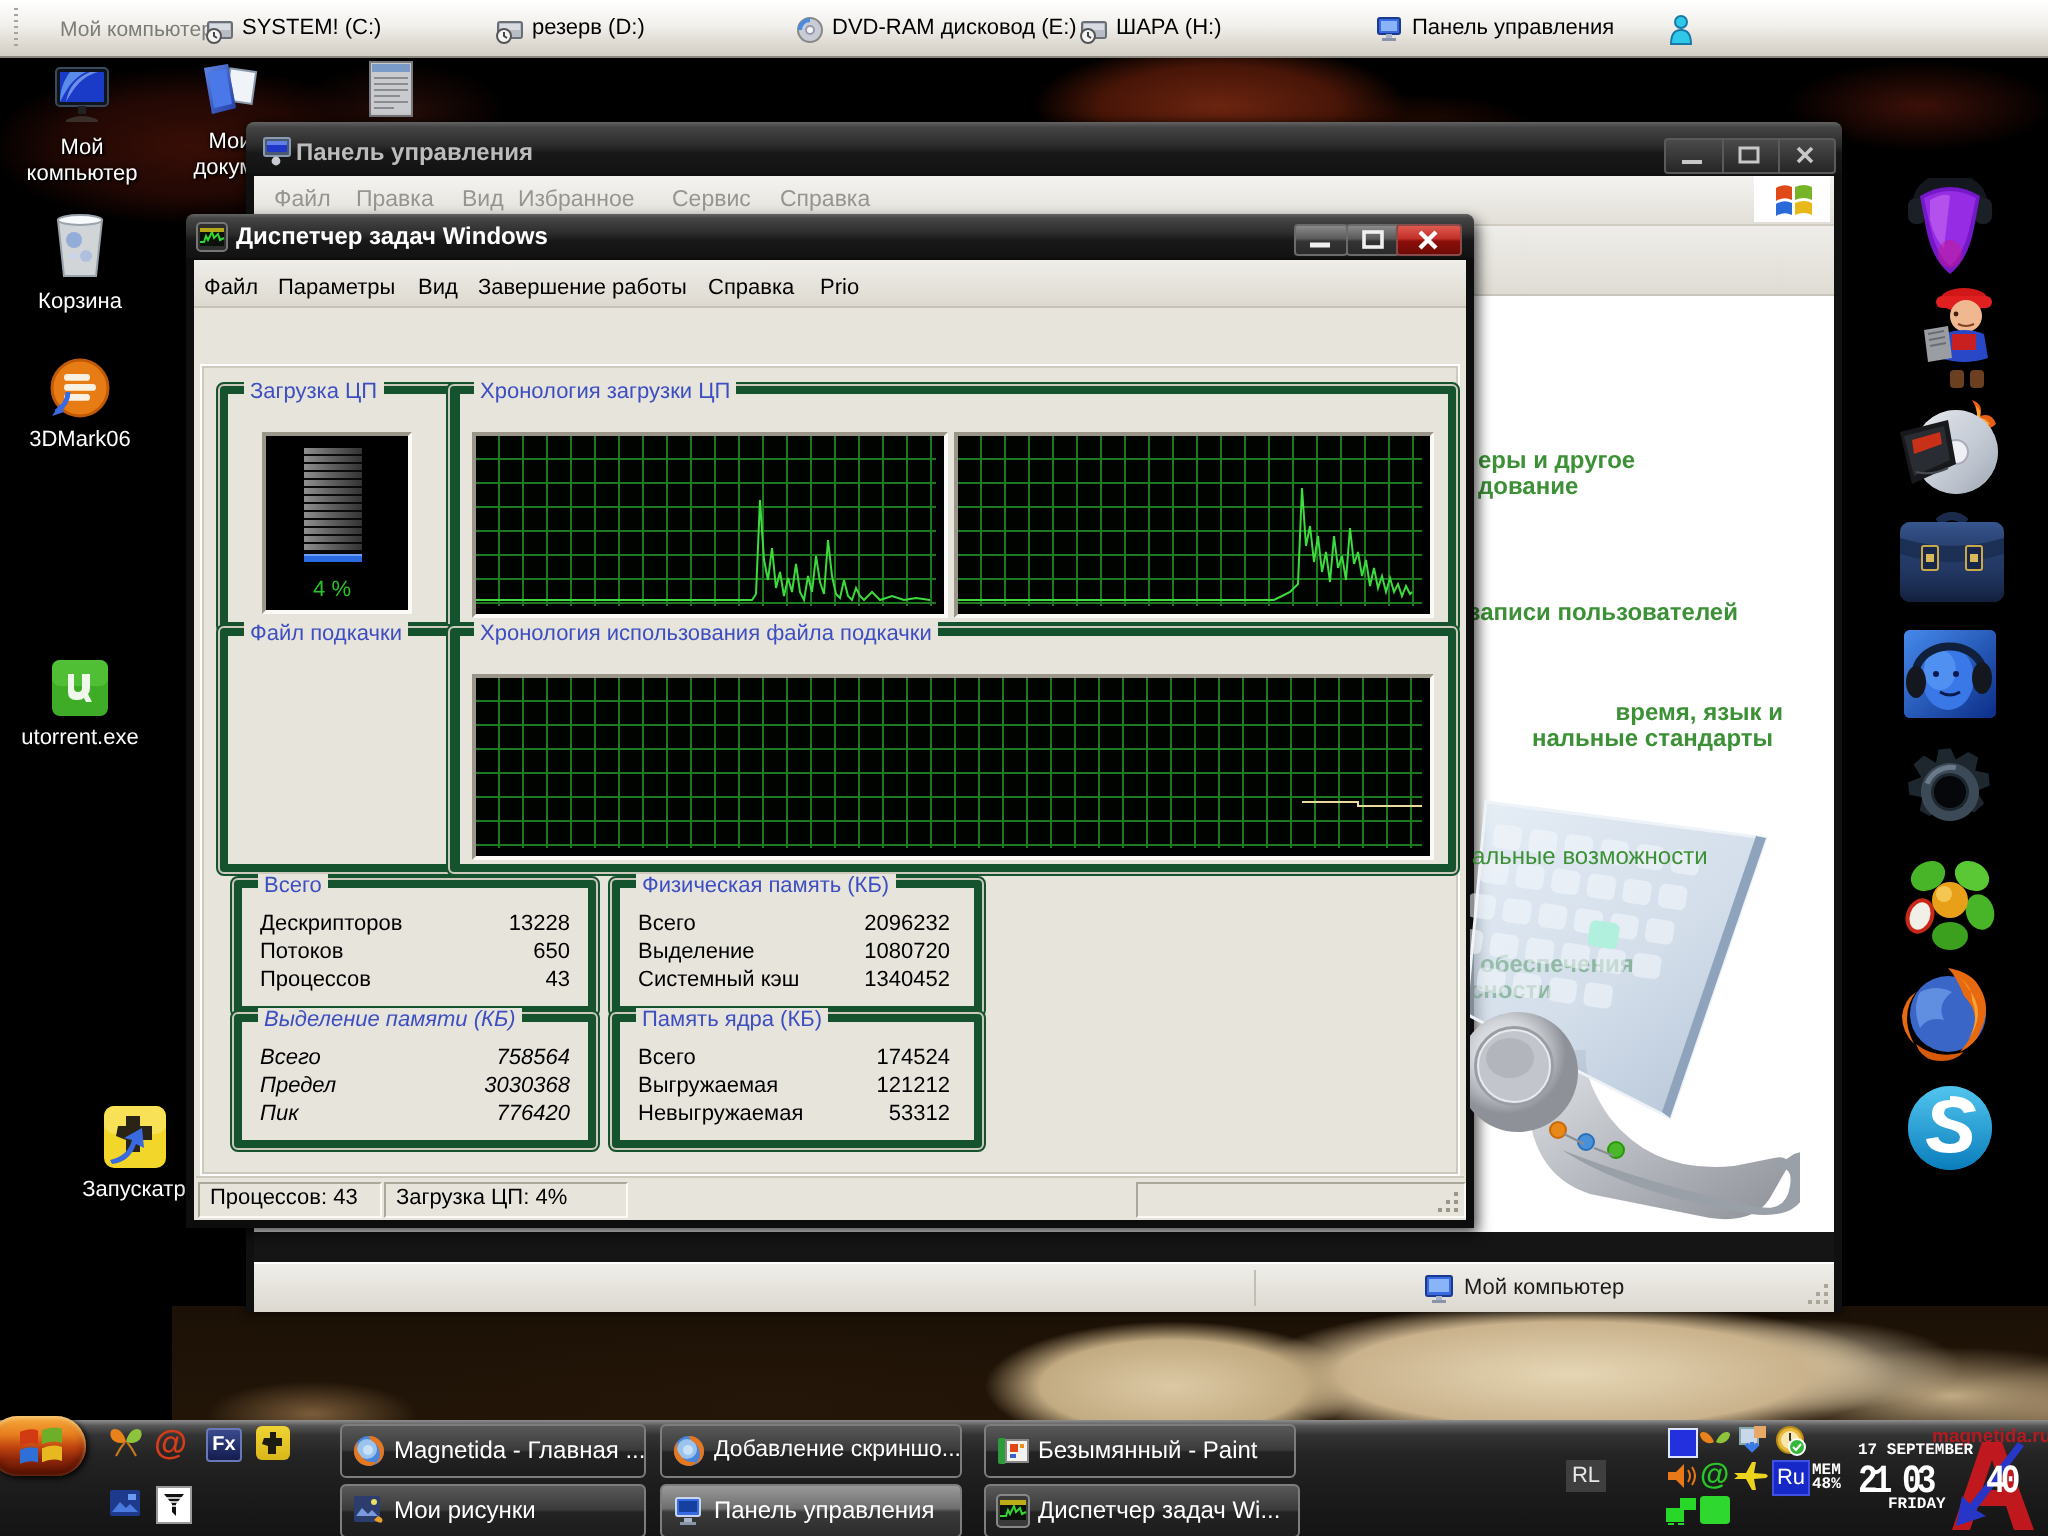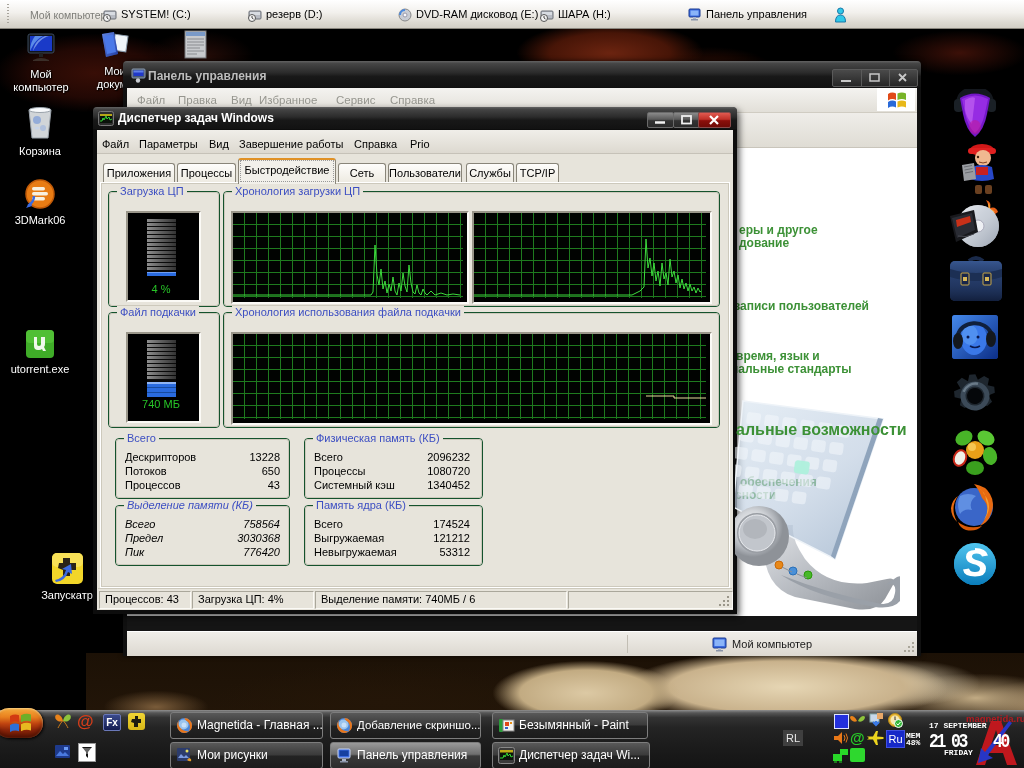--- a/index.html
+++ b/index.html
@@ -20,21 +20,21 @@
   .titlebar{position:absolute;left:0;top:0;right:0;height:26px;border-radius:4px 4px 0 0;
     background:linear-gradient(#636363 0%,#454545 10%,#2b2b2b 45%,#181818 60%,#121212 100%);}
   
   #cpwin{left:123px;top:61px;width:798px;height:595px;background:#101010;border-radius:5px 5px 0 0;
     box-shadow:0 0 5px rgba(0,0,0,.7);}
   #cpwin .body{position:absolute;left:4px;right:4px;top:27px;bottom:4px;background:#e9e6df;}
   
   #tmwin{left:93px;top:107px;width:644px;height:507px;background:#0d0d0d;border-radius:5px 5px 0 0;
     box-shadow:2px 3px 7px rgba(0,0,0,.7);}
   #tmwin .body{position:absolute;left:4px;right:4px;top:23px;bottom:4px;background:#e7e4db;}
-  .gbox{position:absolute;border:1px solid #14532d;outline:1px solid #cdc9bc;outline-offset:-2px;
+  .gbox{position:absolute;border:6px solid #14532d;outline:1px solid #cdc9bc;outline-offset:-2px;
     border-radius:4px;}
   .glabel{position:absolute;top:-7px;left:8px;background:#e7e4db;padding:0 3px;
     color:#3c4ec2;font-size:11px;white-space:nowrap;}
   .mfrm{position:absolute;background:#000;border:2px solid;border-color:#9a968a #fbfaf6 #fbfaf6 #9a968a;}
   .trow{position:absolute;font-size:11px;color:#000;white-space:nowrap;}
   .tnum{position:absolute;font-size:11px;color:#000;text-align:right;white-space:nowrap;}
   
   #taskbar{left:0;top:710px;width:1024px;height:58px;
     background:linear-gradient(#8f8f8f 0%,#565656 5%,#333333 13%,#242424 30%,#1c1c1c 60%,#141414 100%);}
   .tbtn{position:absolute;height:25px;border:1px solid #7d7d7d;border-radius:3px;
@@ -342,22 +342,22 @@
             <path d="M10.5,11.5 q4.5,-2 8.5,0 l0,6 q-4,-2 -8.5,0 z" fill="#e8b818"></path>
           </svg>
         </div>
       </div>
 
       <div class="abs" style="left:0;top:25px;width:790px;height:34px;background:linear-gradient(#efede9,#dfdcd4);border-bottom:1px solid #c9c5bb;"></div>
 
       <div class="abs" style="left:0;top:60px;width:790px;height:468px;background:#fff;overflow:hidden;">
         <div style="position:absolute;left:612px;top:76px;color:#3c9136;font-weight:bold;font-size:12px;line-height:13px;">еры и другое<br>дование</div>
         <div style="position:absolute;left:587px;top:151px;color:#3c9136;font-weight:bold;font-size:12px;">ые записи пользователей</div>
-        <div style="position:absolute;left:609px;top:202px;color:#3c9136;font-weight:bold;font-size:12px;line-height:13px;">время, язык и<br><span style="position:relative;left:-5px;">нальные стандарты</span></div>
-        <div style="position:absolute;left:609px;top:273px;color:#3c9136;font-weight:bold;font-size:16px;z-index:3;">альные возможности</div>
+        <div style="position:absolute;left:644px;top:202px;color:#3c9136;font-weight:bold;font-size:12px;line-height:13px;text-align:right;">время, язык и<br><span style="position:relative;left:-5px;">нальные стандарты</span></div>
+        <div style="position:absolute;left:609px;top:273px;color:#3c9136;font-weight:normal;font-size:12px;z-index:3;">альные возможности</div>
         <div style="position:absolute;left:613px;top:328px;color:#3c9136;font-weight:bold;font-size:12px;line-height:13px;">обеспечения<br><span style="position:relative;left:-5px;">сности</span></div>
 
         <svg style="position:absolute;left:608px;top:247px;z-index:2;" width="165" height="234" viewBox="0 0 165 234">
           <defs>
             <linearGradient id="glassg" x1="0" y1="0" x2="0.7" y2="1">
               <stop offset="0" stop-color="#dde8f2" stop-opacity="0.72"></stop>
               <stop offset="0.6" stop-color="#b9cade" stop-opacity="0.62"></stop>
               <stop offset="1" stop-color="#9fb4cc" stop-opacity="0.72"></stop>
             </linearGradient>
             <radialGradient id="knobg" cx="0.4" cy="0.35">
@@ -477,29 +477,20 @@
 
       <div class="abs" id="tmmenu" style="left:0;top:0;right:0;height:23px;background:linear-gradient(#f0eee9,#ddd9d0);border-bottom:1px solid #c6c2b8;">
         <span style="position:absolute;left:5px;top:8px;font-size:11px;">Файл</span>
         <span style="position:absolute;left:42px;top:8px;font-size:11px;">Параметры</span>
         <span style="position:absolute;left:112px;top:8px;font-size:11px;">Вид</span>
         <span style="position:absolute;left:142px;top:8px;font-size:11px;">Завершение работы</span>
         <span style="position:absolute;left:257px;top:8px;font-size:11px;">Справка</span>
         <span style="position:absolute;left:313px;top:8px;font-size:11px;">Prio</span>
       </div>
 
-      <div class="abs" id="tmtabs" style="left:0;top:28px;right:0;height:24px;font-size:11px;">
-        <div class="tab" style="left:6px;width:70px;">Приложения</div>
-        <div class="tab" style="left:80px;width:57px;">Процессы</div>
-        <div class="tab sel" style="left:141px;width:96px;">Быстродействие</div>
-        <div class="tab" style="left:241px;width:46px;">Сеть</div>
-        <div class="tab" style="left:291px;width:72px;">Пользователи</div>
-        <div class="tab" style="left:369px;width:46px;">Службы</div>
-        <div class="tab" style="left:419px;width:41px;">TCP/IP</div>
-      </div>
 
       <div class="abs" id="tmpage" style="left:3px;top:52px;width:628px;height:404px;
         border:1px solid #fff;box-shadow:inset 0 0 0 1px #cdc9bc;background:#e7e4db;">
 
         <div class="gbox" style="left:7px;top:8px;width:110px;height:114px;">
           <div class="glabel">Загрузка ЦП</div>
           <div class="mfrm" style="left:17px;top:19px;width:71px;height:87px;">
             <svg width="67" height="83" style="position:absolute;left:0;top:0;">
               <rect x="19" y="6" width="29" height="57" fill="#0a0a0a"></rect>
               <defs>
@@ -596,40 +587,20 @@
                   <line y1="71.5" y2="71.5" x1="0" x2="232"></line>
                   <line y1="83.5" y2="83.5" x1="0" x2="232"></line>
               </g>
               <polyline fill="none" stroke="#3ddb3d" stroke-width="1" points="0,82 158,82 162,80 166,78 170,74 172,26 174,55 176,45 178,63 180,50 182,68 184,58 186,73 188,50 190,66 192,60 194,72 196,46 198,64 200,58 202,70 204,62 206,75 208,66 210,76 212,70 214,78 216,71 218,78 220,74 222,80 224,75 226,79 227,78"></polyline>
             </svg>
           </div>
         </div>
 
         <div class="gbox" style="left:7px;top:129px;width:110px;height:114px;">
           <div class="glabel">Файл подкачки</div>
-          <div class="mfrm" style="left:17px;top:19px;width:71px;height:87px;">
-            <svg width="67" height="83" style="position:absolute;left:0;top:0;">
-              <rect x="19" y="6" width="29" height="57" fill="#0a0a0a"></rect>
-              <rect x="19" y="6" width="29" height="3" fill="url(#gseg)"></rect>
-                <rect x="19" y="10" width="29" height="3" fill="url(#gseg)"></rect>
-                <rect x="19" y="14" width="29" height="3" fill="url(#gseg)"></rect>
-                <rect x="19" y="18" width="29" height="3" fill="url(#gseg)"></rect>
-                <rect x="19" y="22" width="29" height="3" fill="url(#gseg)"></rect>
-                <rect x="19" y="26" width="29" height="3" fill="url(#gseg)"></rect>
-                <rect x="19" y="30" width="29" height="3" fill="url(#gseg)"></rect>
-                <rect x="19" y="34" width="29" height="3" fill="url(#gseg)"></rect>
-                <rect x="19" y="38" width="29" height="3" fill="url(#gseg)"></rect>
-                <rect x="19" y="42" width="29" height="3" fill="url(#gseg)"></rect>
-              <rect x="19" y="48" width="29" height="15" fill="#2a6bdf"></rect>
-              <rect x="19" y="48" width="29" height="2" fill="#8fb4f4"></rect>
-              <rect x="19" y="53" width="29" height="1" fill="#174a9e"></rect>
-              <rect x="19" y="58" width="29" height="1" fill="#174a9e"></rect>
-              <text x="33" y="74" fill="#27c427" font-size="11" text-anchor="middle" font-family="Liberation Sans">740 МБ</text>
-            </svg>
-          </div>
         </div>
 
         <div class="gbox" style="left:122px;top:129px;width:495px;height:114px;">
           <div class="glabel">Хронология использования файла подкачки</div>
           <div class="mfrm" style="left:7px;top:19px;width:477px;height:89px;">
             <svg width="473" height="85" style="position:absolute;left:0;top:0;">
               <rect width="473" height="85" fill="#010301"></rect>
               <g stroke="#1e7a1e" stroke-width="1">
                 <line x1="11.5" x2="11.5" y1="0" y2="85"></line>
                   <line x1="23.5" x2="23.5" y1="0" y2="85"></line>
@@ -689,21 +660,21 @@
             <div class="tnum" style="right:9px;top:12px;">13228</div>
           <div class="trow" style="left:9px;top:26px;">Потоков</div>
             <div class="tnum" style="right:9px;top:26px;">650</div>
           <div class="trow" style="left:9px;top:40px;">Процессов</div>
             <div class="tnum" style="right:9px;top:40px;">43</div>
         </div>
         <div class="gbox" style="left:203px;top:255px;width:177px;height:59px;">
           <div class="glabel">Физическая память (КБ)</div>
           <div class="trow" style="left:9px;top:12px;">Всего</div>
             <div class="tnum" style="right:12px;top:12px;">2096232</div>
-          <div class="trow" style="left:9px;top:26px;">Процессы</div>
+          <div class="trow" style="left:9px;top:26px;">Выделение</div>
             <div class="tnum" style="right:12px;top:26px;">1080720</div>
           <div class="trow" style="left:9px;top:40px;">Системный кэш</div>
             <div class="tnum" style="right:12px;top:40px;">1340452</div>
         </div>
         <div class="gbox" style="left:14px;top:322px;width:173px;height:59px;font-style:italic;">
           <div class="glabel">Выделение памяти (КБ)</div>
           <div class="trow" style="left:9px;top:12px;">Всего</div>
             <div class="tnum" style="right:9px;top:12px;">758564</div>
           <div class="trow" style="left:9px;top:26px;">Предел</div>
             <div class="tnum" style="right:9px;top:26px;">3030368</div>
@@ -721,23 +692,20 @@
         </div>
       </div>
 
       <div class="abs" id="tmstatus" style="left:1px;right:1px;top:458px;height:21px;background:#e7e4db;border-top:1px solid #cdc9bc;font-size:11px;color:#000;">
         <div class="sp" style="left:1px;width:90px;">
             <span>Процессов: 43</span>
           </div>
         <div class="sp" style="left:94px;width:120px;">
             <span>Загрузка ЦП: 4%</span>
           </div>
-        <div class="sp" style="left:217px;width:250px;">
-            <span>Выделение памяти: 740МБ / 6</span>
-          </div>
         <div class="sp" style="left:470px;width:163px;">
             <span></span>
           </div>
         <svg style="position:absolute;right:1px;bottom:2px;" width="13" height="13" viewBox="0 0 13 13">
           <g fill="#9a968a">
               <rect x="9" y="1" width="2" height="2"></rect>
               <rect x="9" y="5" width="2" height="2"></rect>
               <rect x="5" y="5" width="2" height="2"></rect>
               <rect x="9" y="9" width="2" height="2"></rect>
               <rect x="5" y="9" width="2" height="2"></rect>

